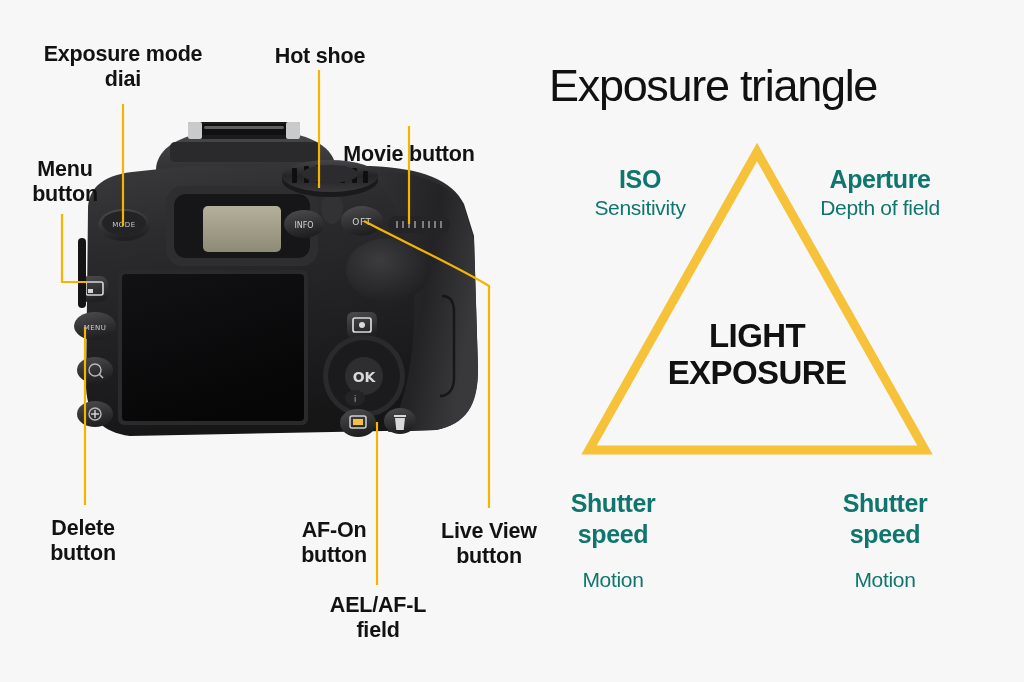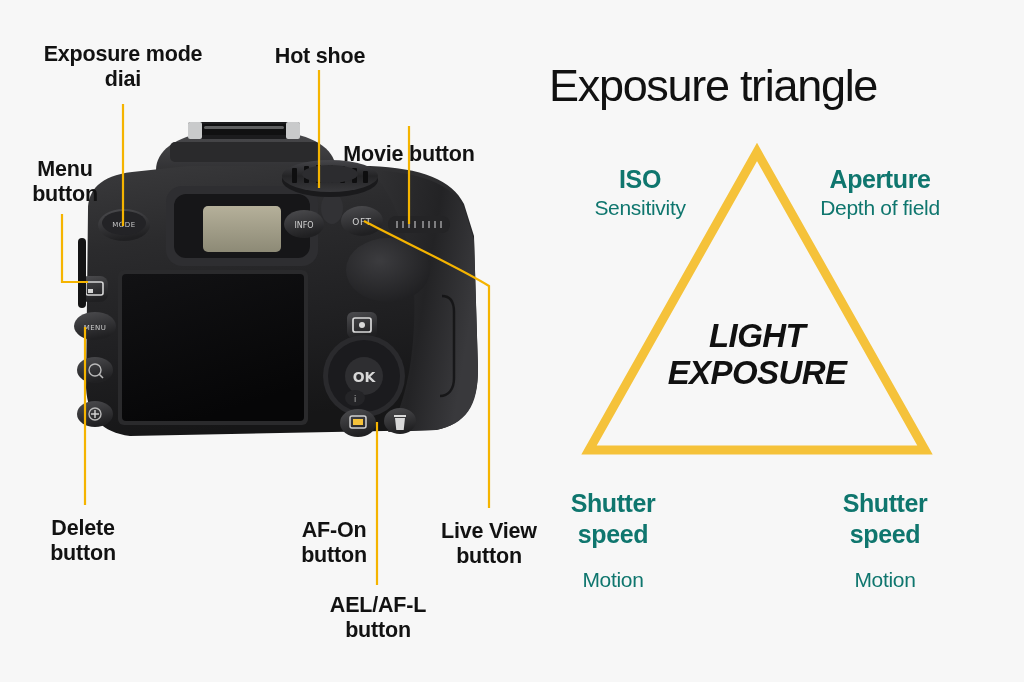--- a/index.html
+++ b/index.html
@@ -84,21 +84,20 @@
     left: 757px;
     top: 318px;
     transform: translateX(-50%);
     text-align: center;
     font-weight: 700;
     font-size: 33px;
     line-height: 1.12;
     color: #111111;
     letter-spacing: -0.6px;
     white-space: pre-line;
-    font-style: italic;
   }
 </style>
 </head>
 <body>
 
 <div id="page">
 
   <svg id="camera-illustration" viewBox="0 0 430 345">
     <defs>
       <linearGradient id="bodyG" x1="0" y1="0" x2="0.25" y2="1">
@@ -304,21 +303,21 @@
   <div class="lbl callout center" style="left:65px; top:157px;">Menu
 button</div>
 
   <div class="lbl callout center" style="left:83px; top:516px;">Delete
 button</div>
 
   <div class="lbl callout center" style="left:334px; top:518px;">AF-On
 button</div>
 
   <div class="lbl callout center" style="left:378px; top:593px;">AEL/AF-L
-button</div>
+field</div>
 
   <div class="lbl callout center" style="left:489px; top:519px;">Live View
 button</div>
 
   <div class="title" style="left:549px; top:60px;">Exposure triangle</div>
 
   <svg id="triangle-svg" viewBox="0 0 400 340">
     <polygon points="192,22 360,320 24,320" fill="none" stroke="#f5c23a" stroke-width="9" stroke-linejoin="miter"></polygon>
   </svg>
 

